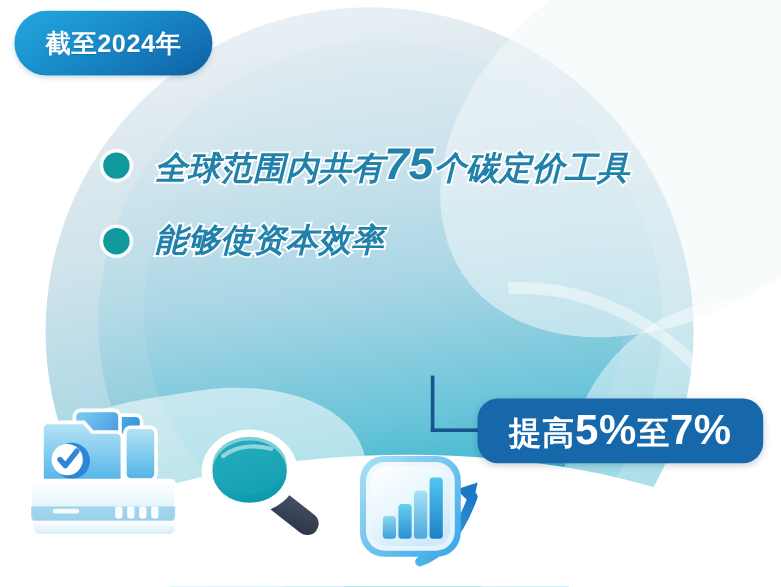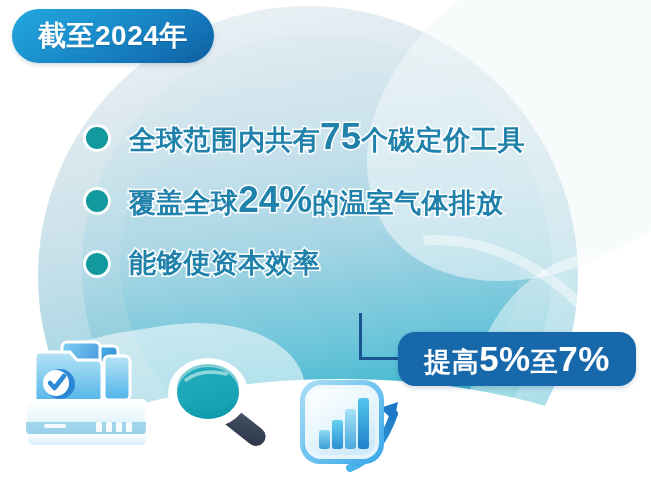--- a/index.html
+++ b/index.html
@@ -135,34 +135,35 @@
     padding: 0 26px;
     display: flex;
     align-items: center;
     border-radius: 27px;
     background: linear-gradient(150deg, #23a7dd 0%, #1b92cf 35%, #1371b4 78%, #0f5e9d 100%);
     box-shadow: 0 2px 4px rgba(0,60,110,.18);
     z-index: 6;
   }
   .title-pill .title-text {
     color: #ffffff;
-    font-size: 28px;
+    font-size: 21px;
     font-weight: bold;
     letter-spacing: .5px;
     white-space: nowrap;
     text-shadow: 0 1px 1px rgba(0,50,90,.25);
   }
 
   
   .bullets {
     position: absolute;
     left: 86px;
     top: 118px;
     width: 545px;
     z-index: 5;
+    font-style: italic;
   }
   .bullet-row {
     display: flex;
     align-items: flex-start;
     margin-bottom: 22px;
   }
   .dot {
     flex: 0 0 auto;
     width: 22px;
     height: 22px;
@@ -277,26 +278,20 @@
 
   <div class="bullets">
 
     <div class="bullet-row">
       <span class="dot"></span>
       <span class="bullet-text">
         <span>全球范围内共有</span><span class="big">75</span><span>个碳定价工具</span>
       </span>
     </div>
 
-    <div class="bullet-row">
-      <span class="dot"></span>
-      <span class="bullet-text">
-        <span>覆盖全球</span><span class="big">24%</span><span>的温室气体排放</span>
-      </span>
-    </div>
 
     <div class="bullet-row">
       <span class="dot"></span>
       <span class="bullet-text">
         <span class="line2">能够使资本效率</span>
       </span>
     </div>
 
   </div>
 

